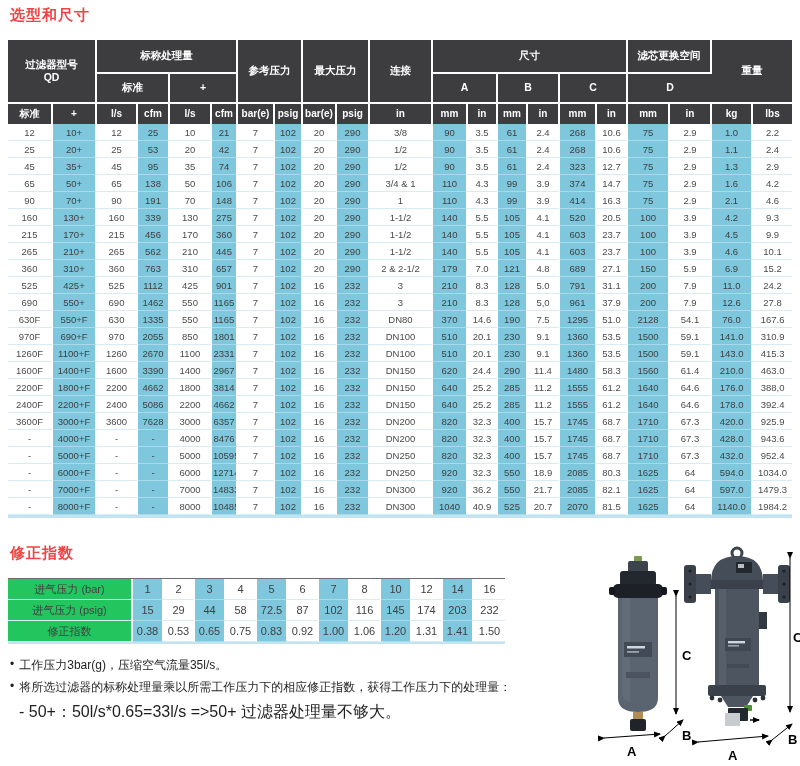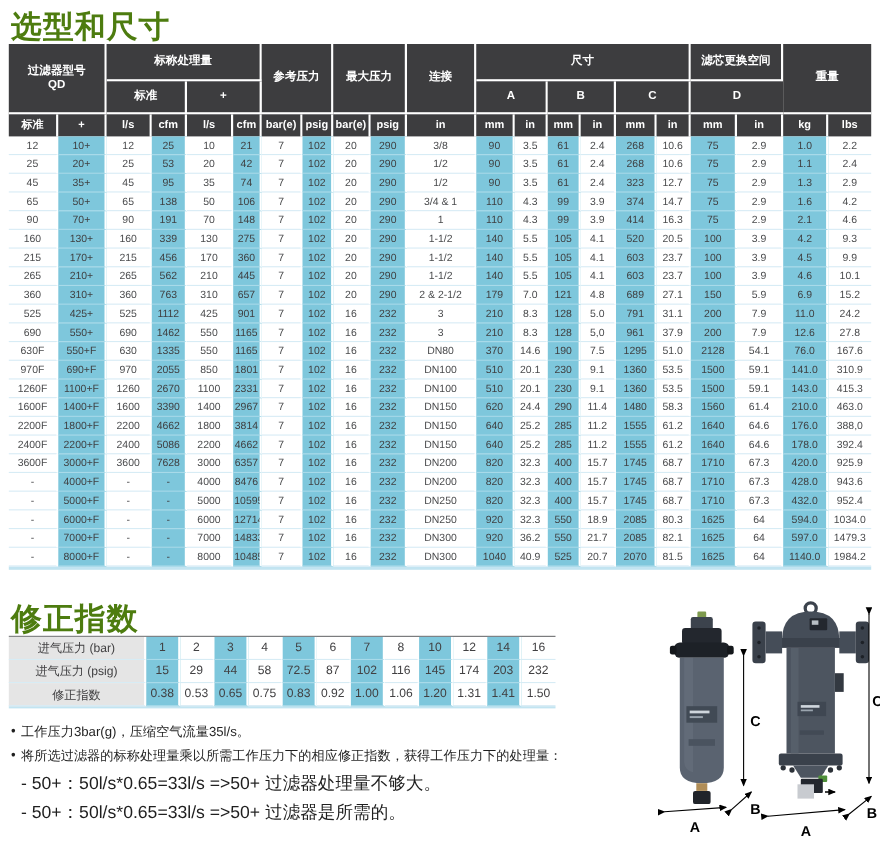--- a/index.html
+++ b/index.html
@@ -4,21 +4,21 @@
 <style>
   * { box-sizing: border-box; }
   html,body { margin:0; padding:0; }
   body {
     width:800px; height:766px; background:#ffffff;
     font-family:"Liberation Sans", sans-serif; color:#414042;
     position:relative; overflow:hidden;
   }
   .section-title {
     position:absolute; left:10px; margin:0;
-    font-size:28px; font-weight:bold; color:#4d7c0f; letter-spacing:1px;
+    font-size:15px; font-weight:bold; color:#ef4444; letter-spacing:1px;
   }
   #title-main { top:6px; }
   #title-corr { top:544px; }
 
   
   table.spec {
     position:absolute; left:8px; top:40px; width:784px;
     border-collapse:separate; border-spacing:0; table-layout:fixed;
     border-bottom:3px solid #c2e4f1;
   }
@@ -46,21 +46,21 @@
     border-collapse:separate; border-spacing:0; table-layout:fixed;
     border-top:1px solid #6d6e71; border-bottom:2px solid #c2e4f1;
   }
   table.corr td, table.corr th {
     height:21px; text-align:center; vertical-align:middle;
     font-size:11px; font-weight:normal; color:#414042;
     border-right:2px solid #fff; border-bottom:1px solid #d7ecf5; padding:0;
   }
   table.corr td:last-child { border-right:none; }
   table.corr td.blue { background:#7ec7dc; border-bottom-color:#a8dae9; }
-  table.corr th.rowlabel { background:#e5e5e5; }
+  table.corr th.rowlabel { background:#22c55e; }
 
   
   .example { position:absolute; left:10px; top:652px; width:575px; }
   .example-title { color:#0e9dc8; font-weight:bold; font-size:14px; margin:0 0 4px 0; }
   .bullet-line { font-size:12px; color:#1f1f1f; margin-top:5px; display:flex; }
   .bullet-dot { margin-right:5px; }
   .sub-line  { font-size:16px; color:#1f1f1f; margin-top:6px; margin-left:9px; }
 
   
   .fig { position:absolute; }
@@ -746,21 +746,20 @@
 <div class="example">
   <div class="bullet-line">
     <span class="bullet-dot">•</span>
     <span>工作压力3bar(g)，压缩空气流量35l/s。</span>
   </div>
   <div class="bullet-line">
     <span class="bullet-dot">•</span>
     <span>将所选过滤器的标称处理量乘以所需工作压力下的相应修正指数，获得工作压力下的处理量：</span>
   </div>
   <div class="sub-line">- 50+：50l/s*0.65=33l/s =&gt;50+ 过滤器处理量不够大。</div>
-  <div class="sub-line">- 50+：50l/s*0.65=33l/s =&gt;50+ 过滤器是所需的。</div>
 </div>
 
 <svg class="fig" id="fig-small" width="112" height="208" viewBox="0 0 112 208">
   <defs>
     <marker id="ah" markerWidth="8" markerHeight="8" refX="6" refY="3" orient="auto" markerUnits="userSpaceOnUse">
       <path d="M0,0 L7,3 L0,6 z" fill="#000"></path>
     </marker>
   </defs>
   <g>
     <rect x="50" y="2" width="8" height="6" rx="1" fill="#7e9a4e"></rect>

